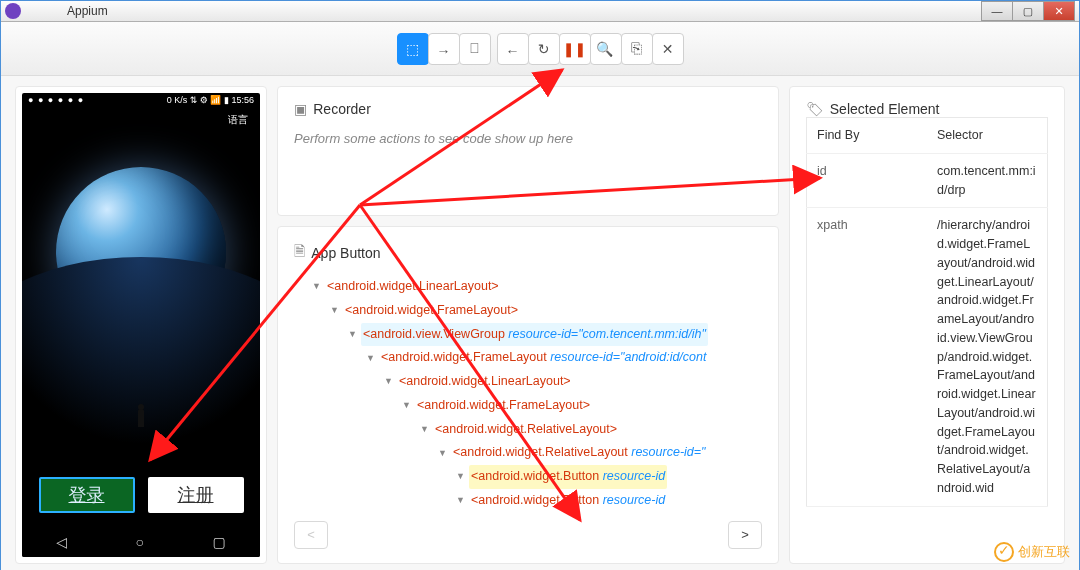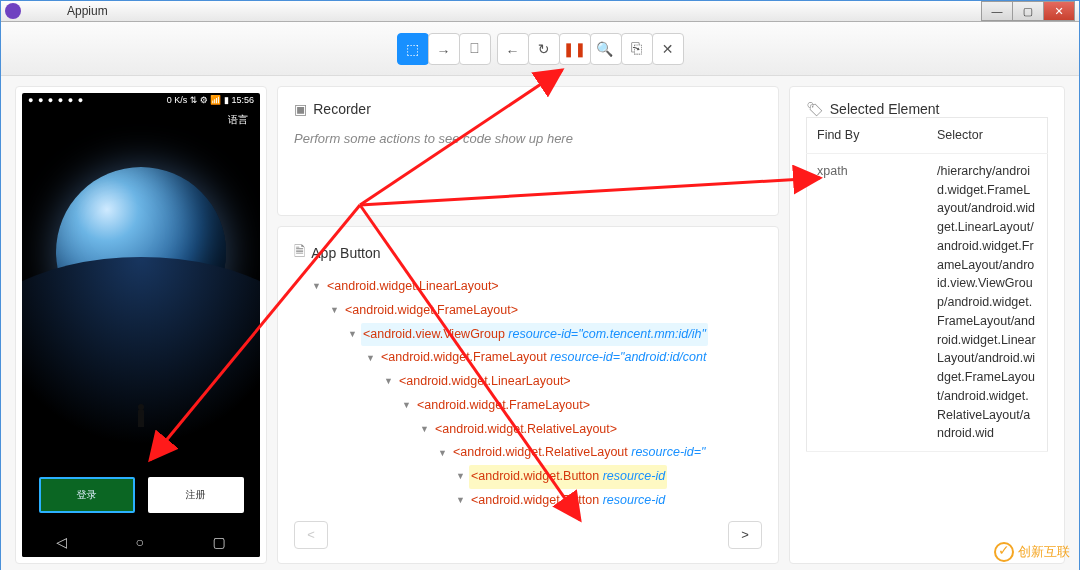--- a/index.html
+++ b/index.html
@@ -40,21 +40,21 @@
   .dotrow { letter-spacing: 1px; }
   .lang { text-align: right; padding: 6px 12px 0 0; font-size: 10px; }
   .earth { width: 170px; height: 170px; border-radius: 50%; margin: 40px auto 0; background:
      radial-gradient(circle at 30% 25%, #cfeaff 0%, #6db6e6 18%, #1f5a94 55%, #062141 80%);
      box-shadow: 0 0 40px rgba(120,180,255,0.4), inset -20px -20px 40px rgba(0,0,0,0.6);
      position: relative; }
   .horizon { position: absolute; bottom: 80px; left: -30%; width: 160%; height: 220px; border-radius: 50%; background: radial-gradient(ellipse at center top, rgba(40,90,160,0.6), rgba(0,0,0,0) 60%), #000; }
   .person { position: absolute; bottom: 130px; left: 50%; width: 6px; height: 18px; background: #111; transform: translateX(-50%); border-radius: 2px 2px 0 0; }
   .person::before { content: ""; position: absolute; top: -5px; left: 0; width: 6px; height: 6px; border-radius: 50%; background: #111; }
   .btnrow { position: absolute; bottom: 44px; left: 0; right: 0; display: flex; justify-content: space-around; padding: 0 10px; }
-  .devicebtn { width: 96px; height: 36px; font-size: 10px; display: flex; align-items: center; justify-content: center; border-radius: 2px; }
+  .devicebtn { width: 96px; height: 36px; font-size: 18px; display: flex; align-items: center; justify-content: center; border-radius: 2px; text-decoration: underline; }
   .devicebtn.login { background: #0b6623; border: 2px solid #2bb0ff; color: #e0f0ff; }
   .devicebtn.reg { background: #fff; color: #333; }
   .navbar { position: absolute; bottom: 0; left: 0; right: 0; height: 30px; background: #000; display: flex; justify-content: space-around; align-items: center; color: #ccc; font-size: 14px; }
 
   
   .recorder-hint { color: #888; font-style: italic; font-size: 13px; padding-top: 14px; }
 
   
   .tree { font-size: 12.5px; margin-top: 10px; line-height: 1.9; }
   .tree-row { white-space: nowrap; display: flex; align-items: center; }
@@ -231,20 +231,24 @@
             </h3>
           <table class="findtable">
             <thead>
                 <tr>
               <th>Find By</th>
               <th>Selector</th>
             </tr>
               </thead>
             <tbody id="findbody">
                 <tr>
+                  <td class="k">id</td>
+                  <td>com.tencent.mm:id/drp</td>
+                </tr>
+                <tr>
                   <td class="k">xpath</td>
                   <td>/hierarchy/android.widget.FrameLayout/android.widget.LinearLayout/android.widget.FrameLayout/android.view.ViewGroup/android.widget.FrameLayout/android.widget.LinearLayout/android.widget.FrameLayout/android.widget.RelativeLayout/android.wid</td>
                 </tr>
               </tbody>
           </table>
         </div>
       </div>
     </div>
   </div>
 </div>

